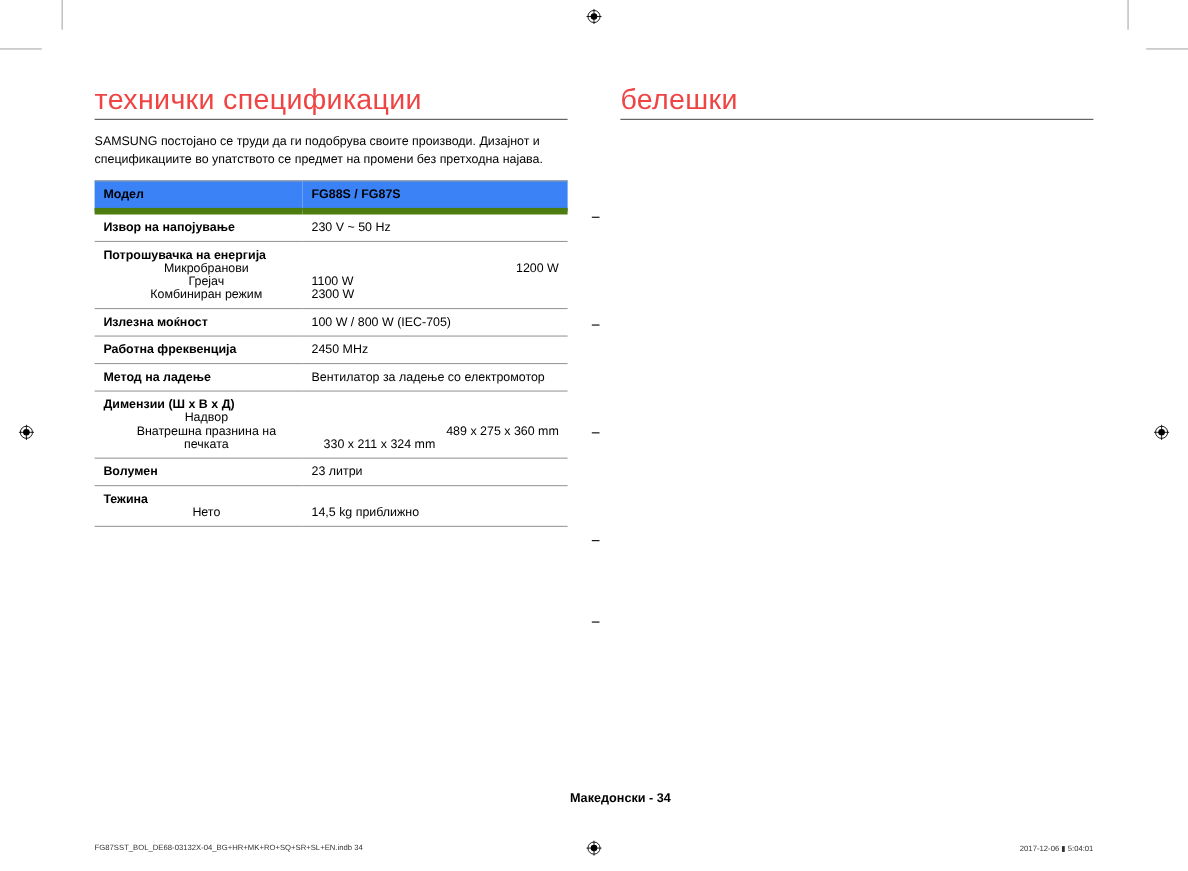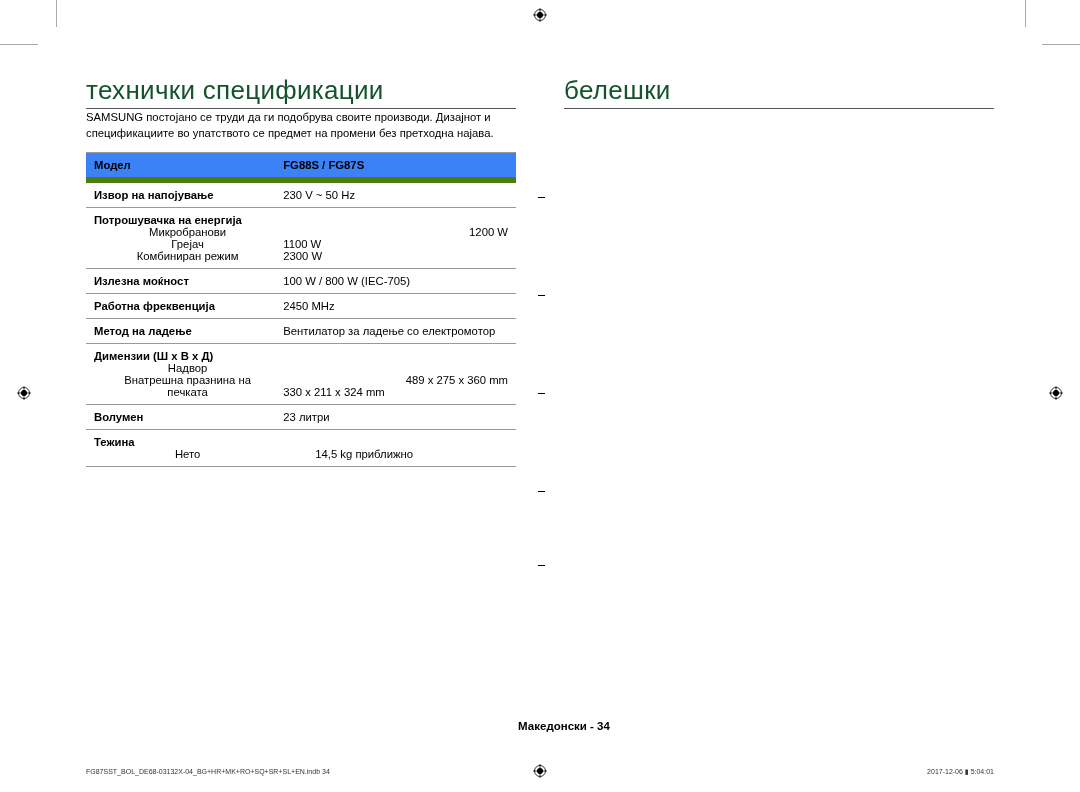--- a/index.html
+++ b/index.html
@@ -46,25 +46,25 @@
     gap: 0;
   }
   .col {
     width: 454px;
   }
   .col-left { padding-right: 24px; }
   .col-right { padding-left: 24px; }
   .heading {
     font-size: 26px;
     font-weight: 300;
-    color: #14532d;
+    color: #ef4444;
     letter-spacing: 0.3px;
     border-bottom: 1px solid #555;
     padding-bottom: 2px;
-    margin-bottom: 0;
+    margin-bottom: 12px;
   }
   .intro {
     font-size: 11.3px;
     line-height: 1.45;
     color: #000;
     margin-bottom: 10px;
   }
   table.spec {
     border-collapse: collapse;
     width: 100%;
@@ -213,34 +213,34 @@
               <td>Вентилатор за ладење со електромотор</td>
             </tr>
             <tr>
               <td>
                 <span class="b">Димензии (Ш x В x Д)</span>
                 <span class="sub">Надвор</span>
                 <span class="sub">Внатрешна празнина на печката</span>
               </td>
               <td style="vertical-align:bottom;">
                 <span style="display:block;text-align:right;">489 x 275 x 360 mm</span>
-                <span style="display:block;">330 x 211 x 324 mm</span>
+                <span style="display:block;margin-left:11px;">330 x 211 x 324 mm</span>
               </td>
             </tr>
             <tr>
               <td class="b">Волумен</td>
               <td>23 литри</td>
             </tr>
             <tr>
               <td>
                 <span class="b">Тежина</span>
                 <span class="sub">Нето</span>
               </td>
               <td style="vertical-align:bottom;">
-                <span style="display:block;margin-left:32px;">14,5 kg приближно</span>
+                <span style="display:block;">14,5 kg приближно</span>
               </td>
             </tr>
           </tbody>
         </table>
       </div>
 
       <div class="col col-right">
         <div class="heading">белешки</div>
       </div>
     </div>

